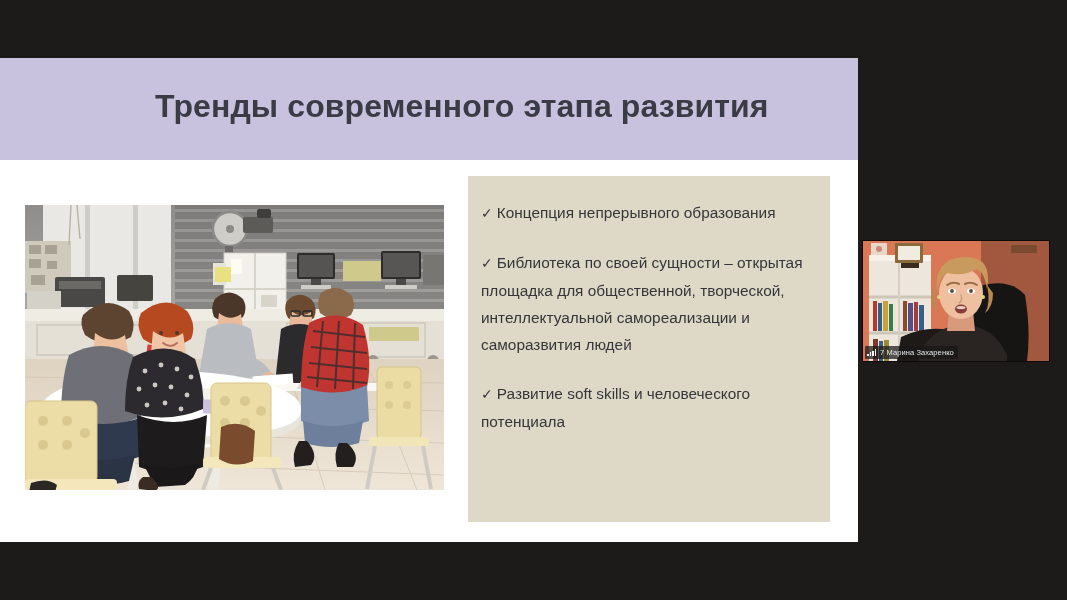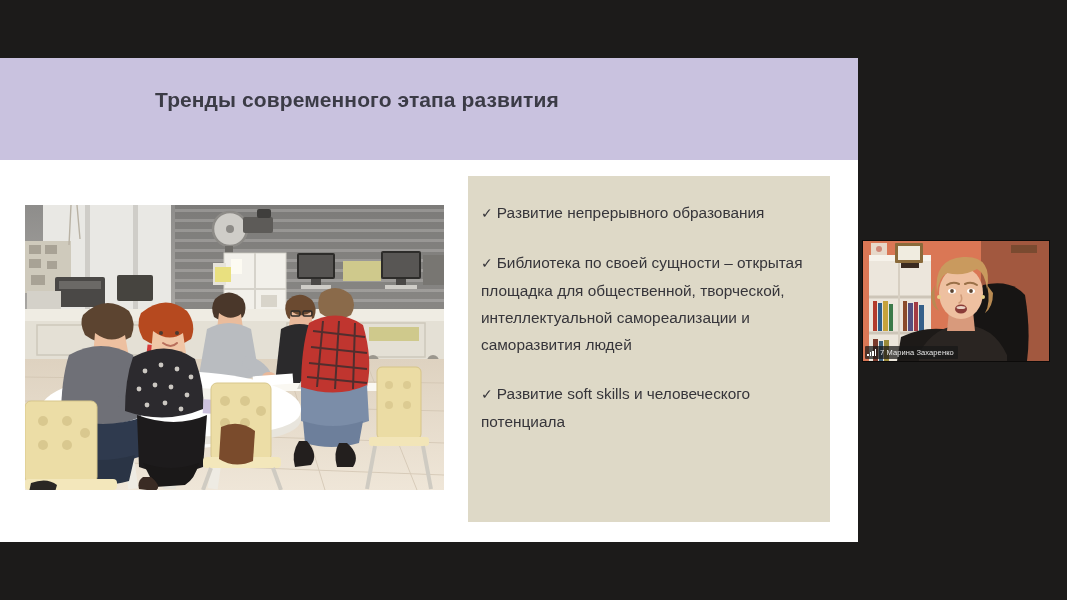--- a/index.html
+++ b/index.html
@@ -40,21 +40,21 @@
     left: 0;
     top: 0;
     width: 858px;
     height: 102px;
     background: #c9c2df;
   }
   #slide-title {
     position: absolute;
     left: 155px;
     top: 30px;
-    font-size: 21px;
+    font-size: 32px;
     font-weight: bold;
     color: #3b3b46;
     letter-spacing: 0.1px;
     white-space: nowrap;
   }
 
   
   #slide-photo {
     position: absolute;
     left: 25px;
@@ -393,21 +393,21 @@
           </g>
           <rect x="0" y="274" width="92" height="11" rx="4" fill="#f3e7bb"></rect>
         </g>
 
         <path d="M6 278 q16 -6 26 2 l-2 7 h-26z" fill="#2a2724"></path>
       </svg>
     </div>
 
     <div id="bullet-panel">
       <span class="bullet">
-        <span class="check">✓</span><span>Развитие непрерывного образования</span>
+        <span class="check">✓</span><span>Концепция непрерывного образования</span>
       </span>
       <span class="bullet">
         <span class="check">✓</span><span>Библиотека по своей сущности – открытая площадка для общественной, творческой, интеллектуальной самореализации и саморазвития людей</span>
       </span>
       <span class="bullet">
         <span class="check">✓</span><span>Развитие soft skills и человеческого потенциала</span>
       </span>
     </div>
 
   </div>

